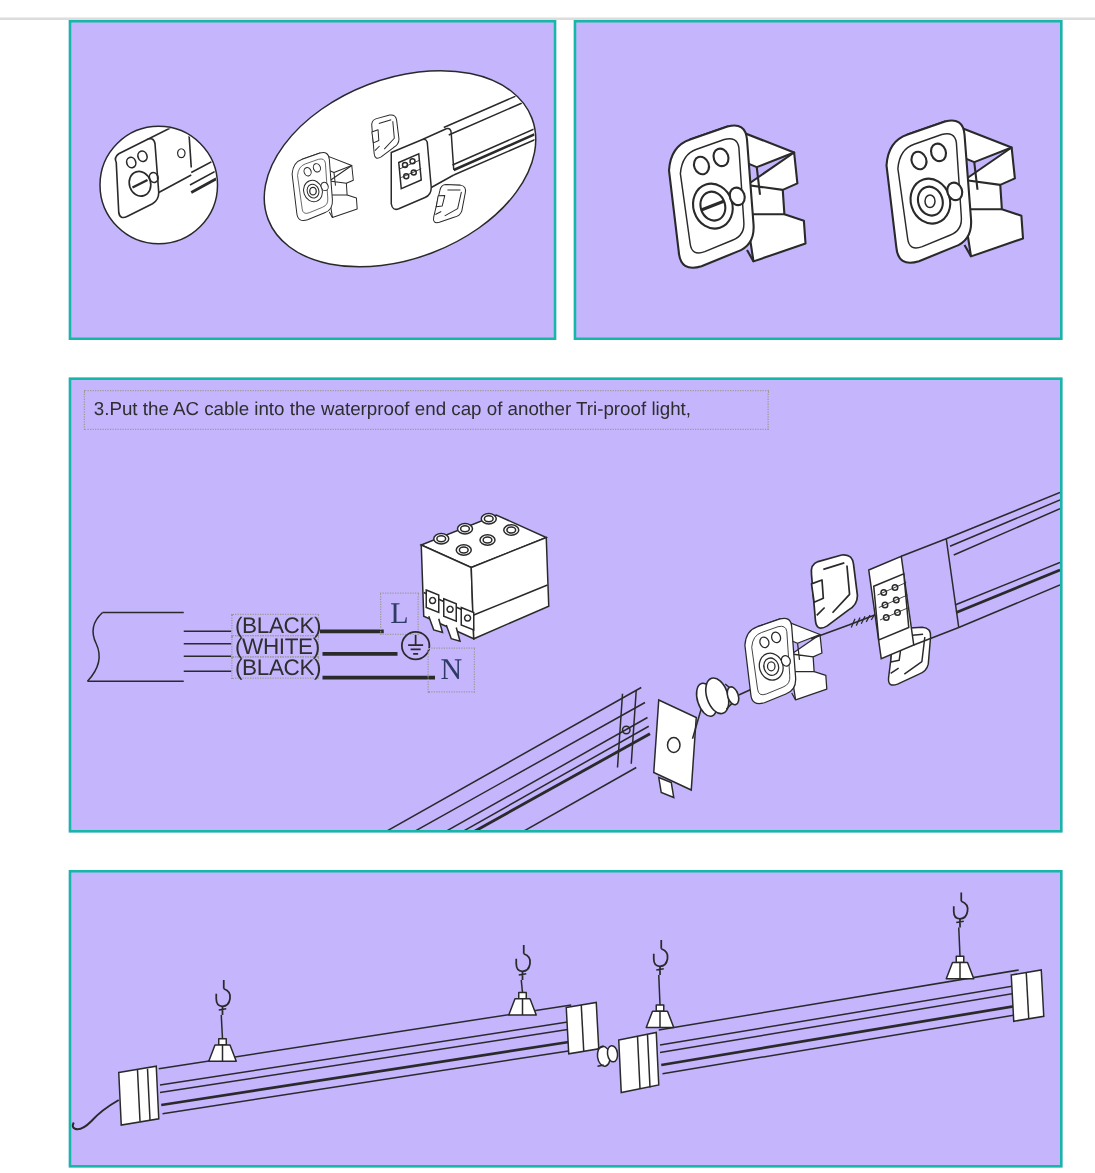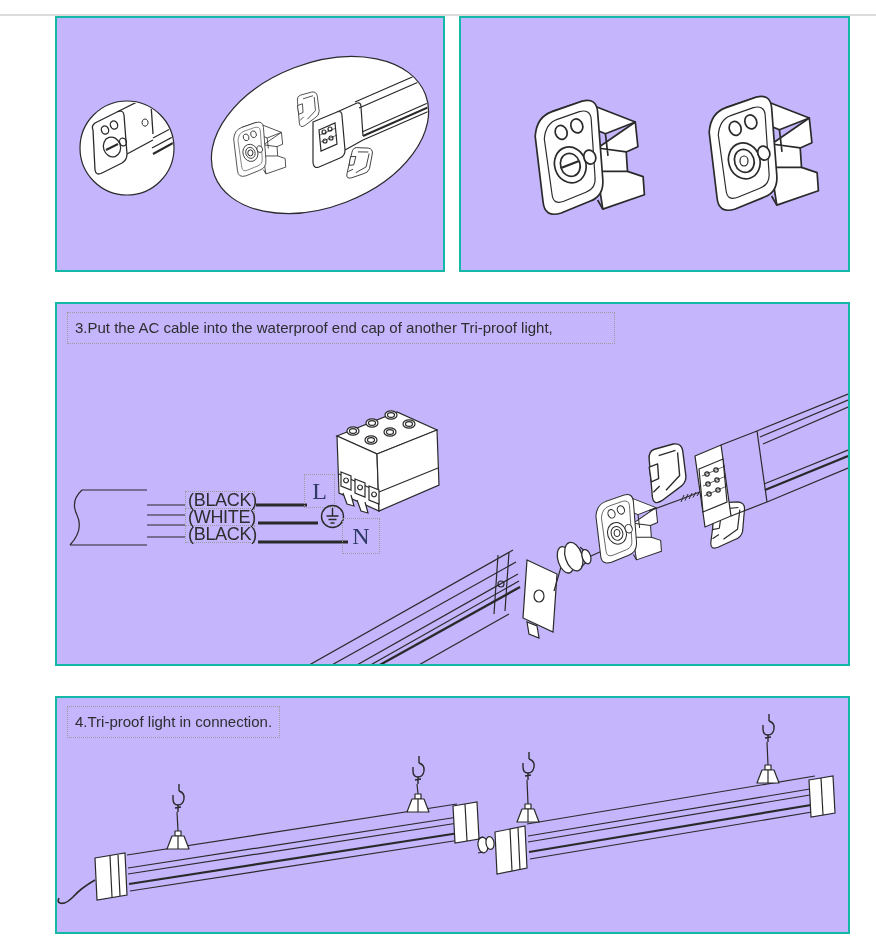--- a/index.html
+++ b/index.html
@@ -263,14 +263,13 @@
       <use href="#sym-hook" transform="translate(352,58)"></use>
       <use href="#sym-bracket" transform="translate(458,106)"></use>
       <path class="artline" d="M 471,106 L 470,82"></path>
       <use href="#sym-hook" transform="translate(462,54)"></use>
       <use href="#sym-bracket" transform="translate(698,67)"></use>
       <path class="artline" d="M 711,67 L 710,44"></path>
       <use href="#sym-hook" transform="translate(702,16)"></use>
     </g>
   </svg>
 
-  <div class="step-box dotted" id="step4-box">4.Tri-proof light in connection.</div>
 </div>
 
 </body></html>

